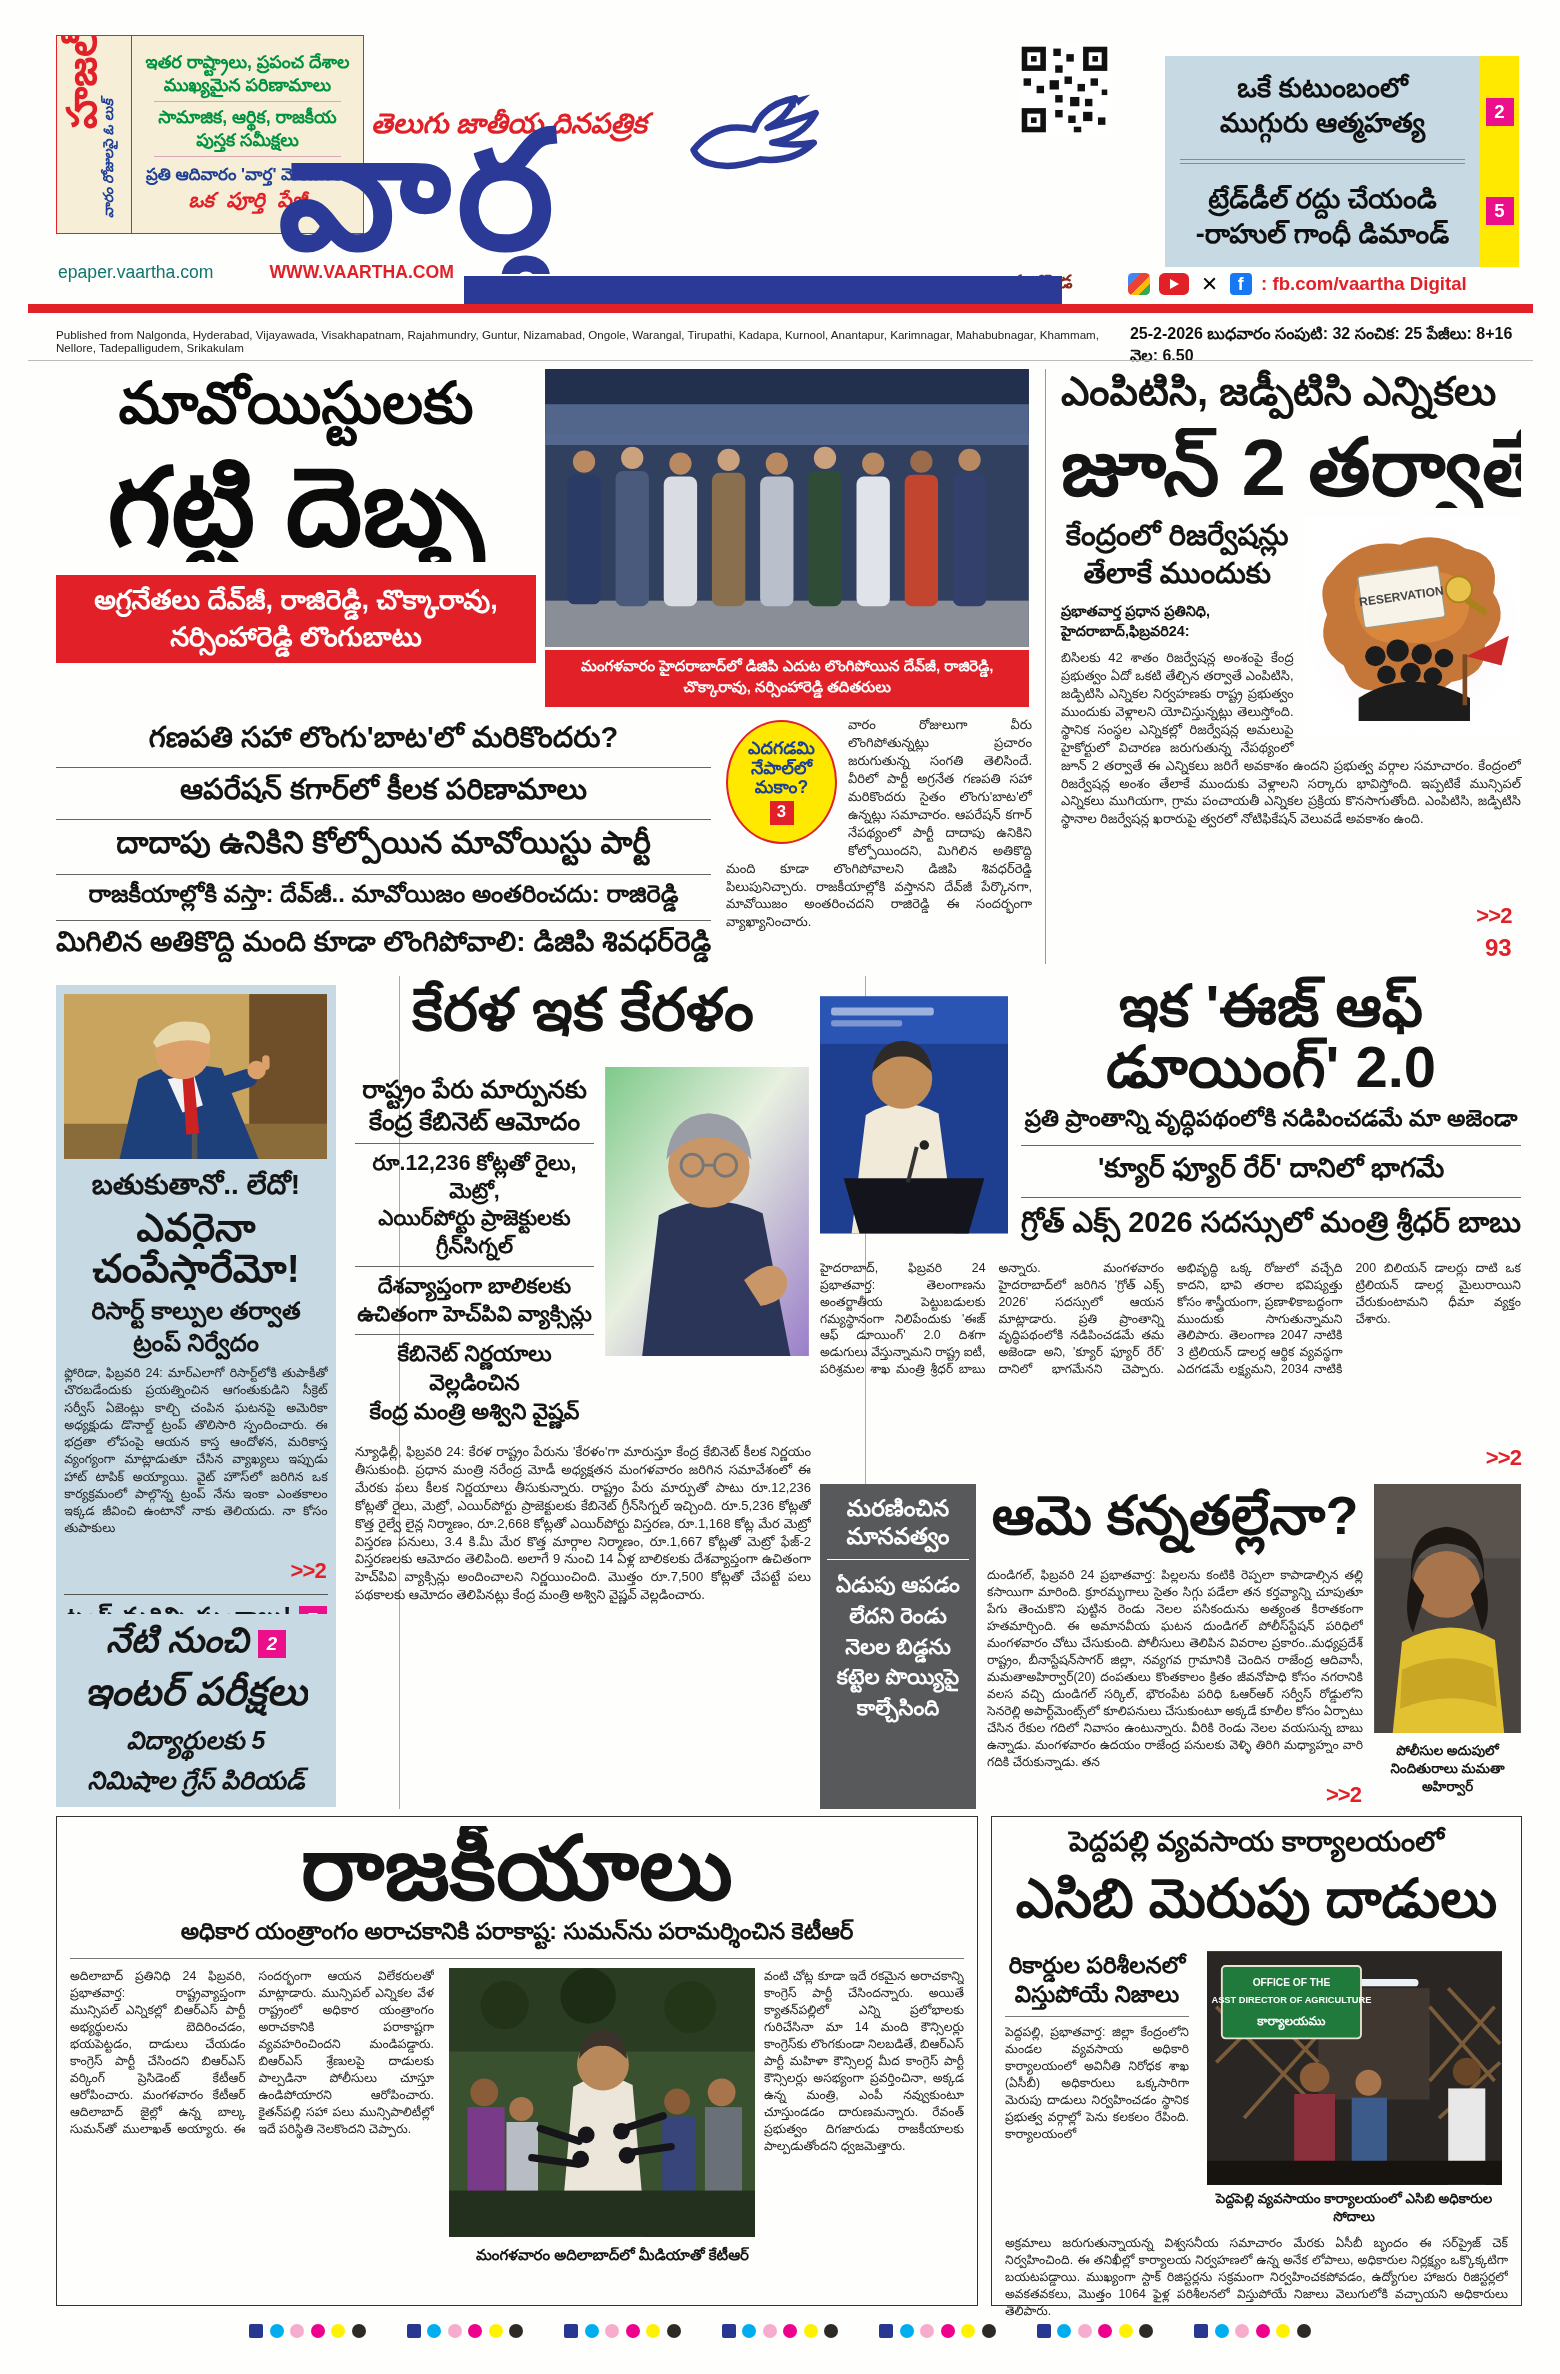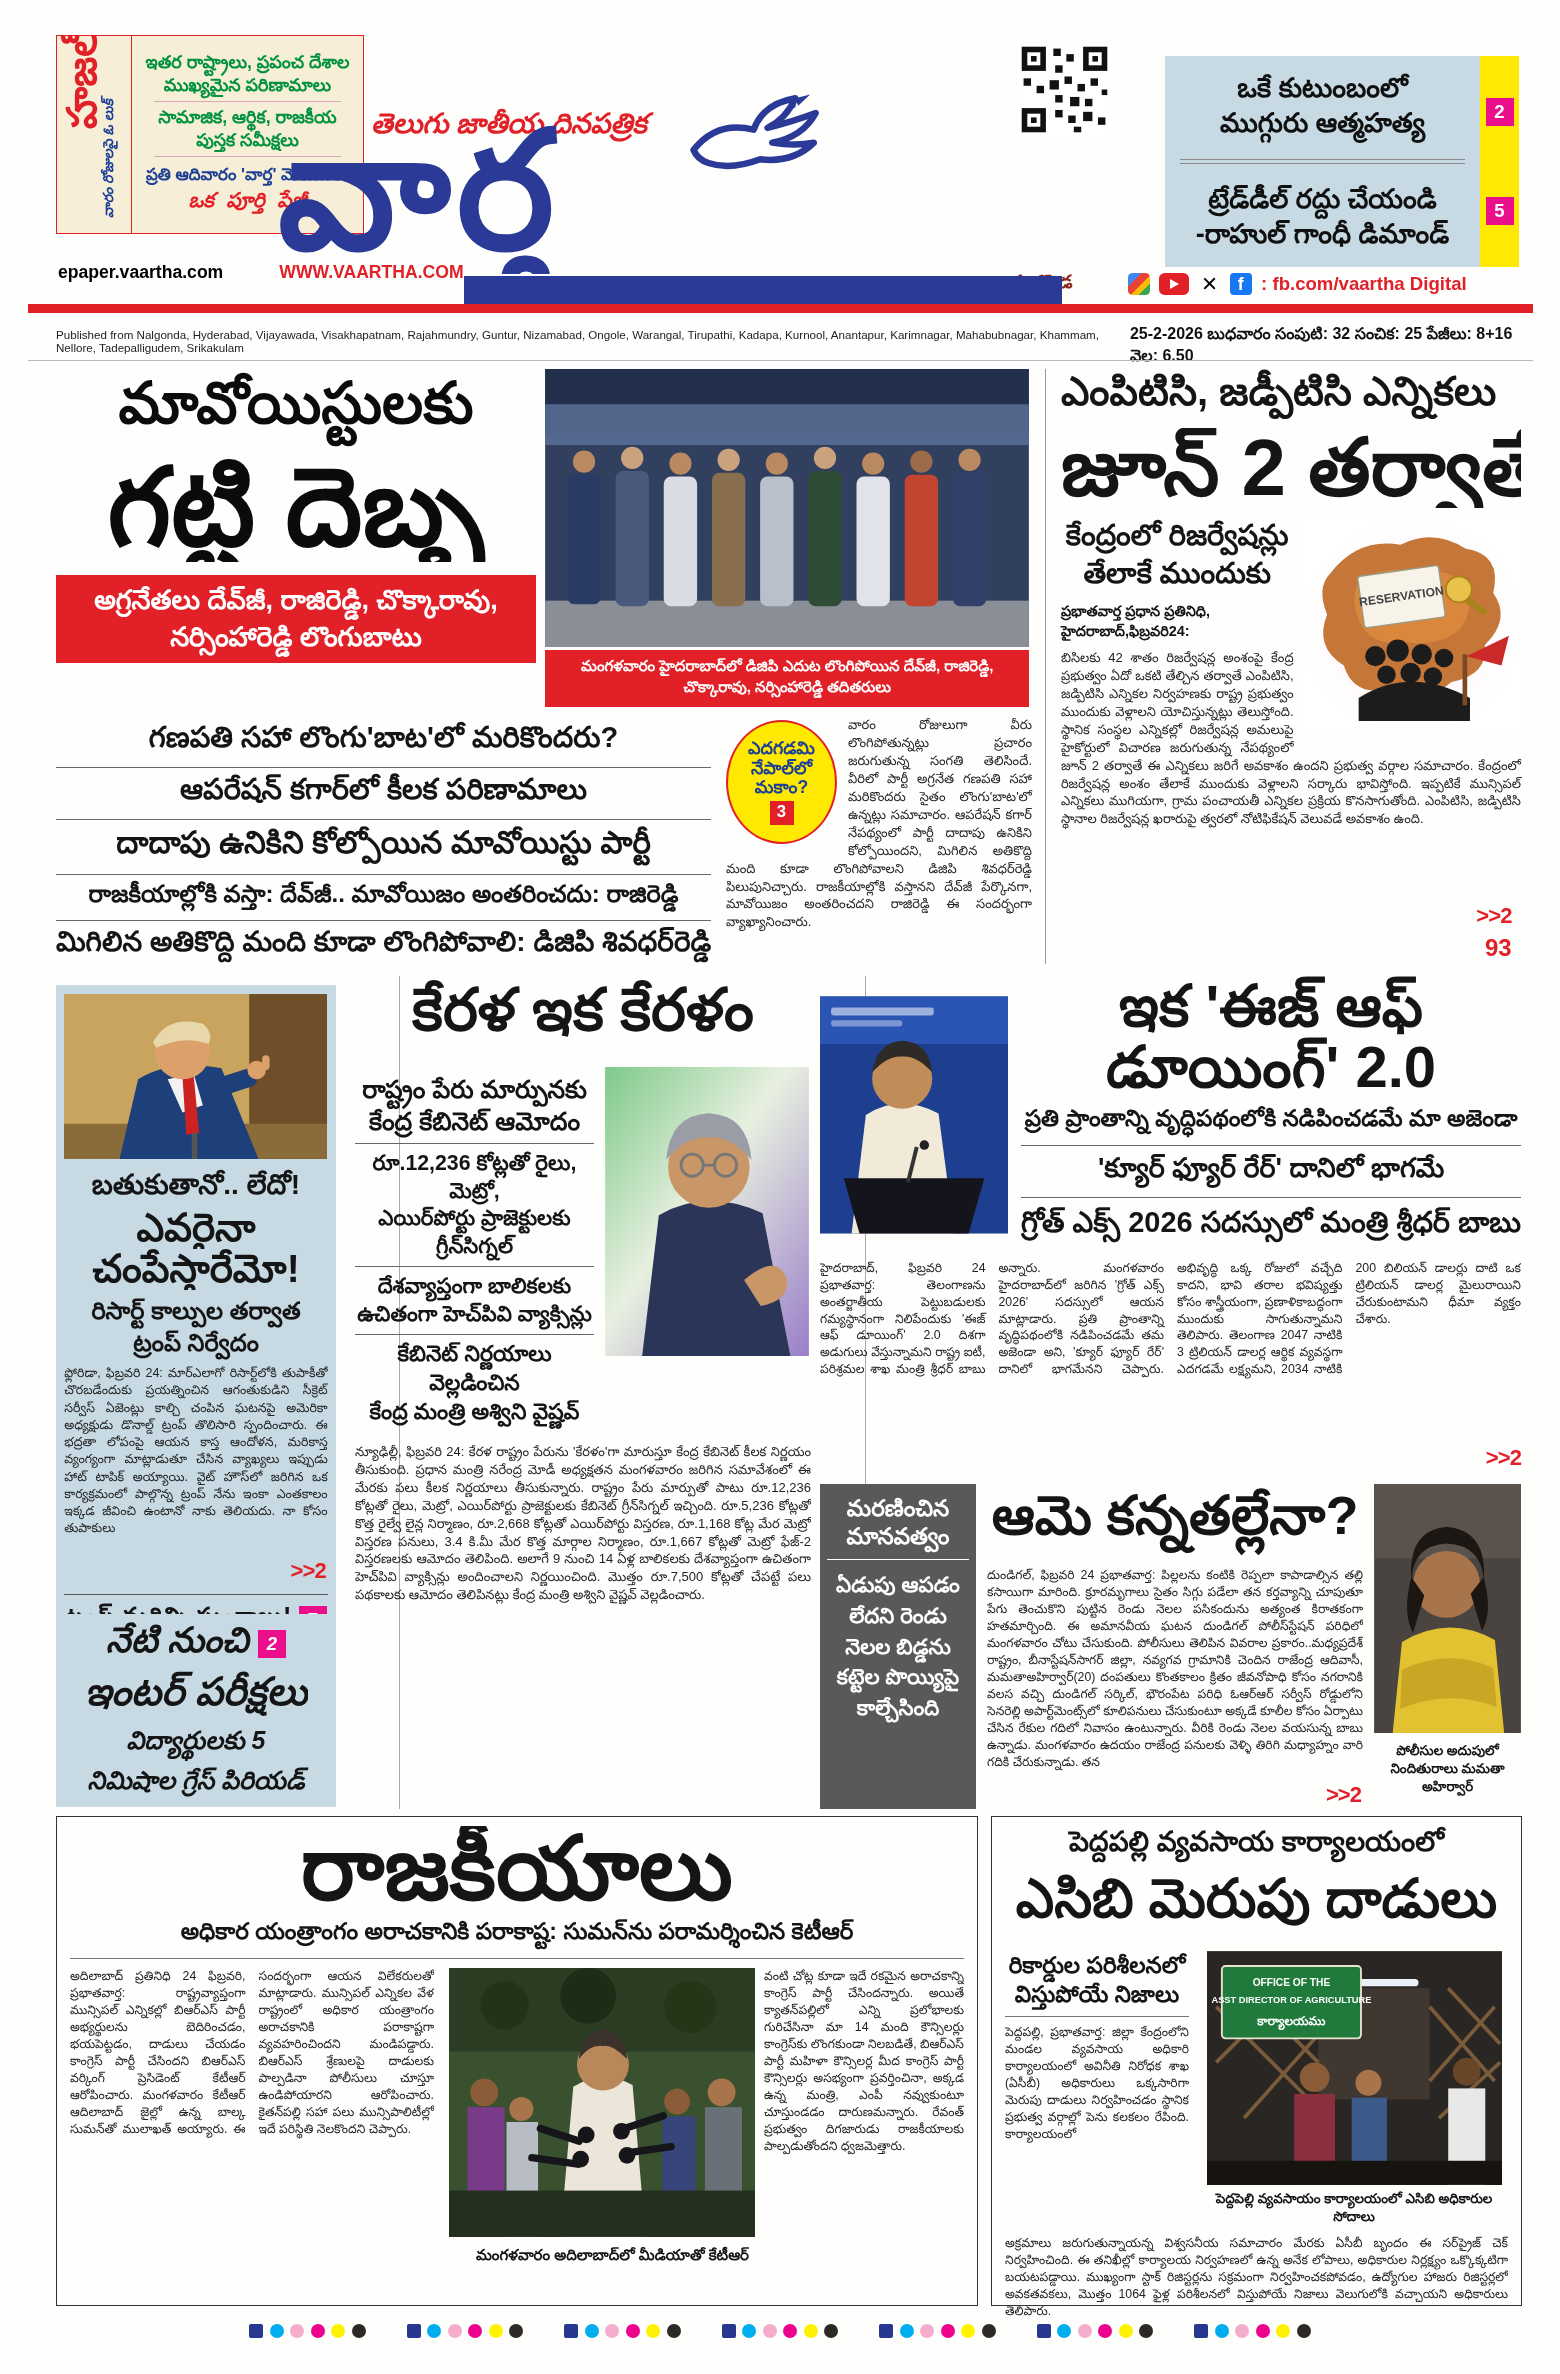--- a/index.html
+++ b/index.html
@@ -18,21 +18,21 @@
   .promo-vtitle{position:absolute;left:1.9px;top:93px;transform:rotate(-90deg);transform-origin:left top;
                 color:#e22028;font-weight:900;font-size:41px;white-space:nowrap;}
   .promo-vsub{position:absolute;left:43px;top:182px;transform:rotate(-90deg);transform-origin:left top;
               color:#1d3f96;font-style:italic;font-weight:bold;font-size:14px;white-space:nowrap;}
   .promo-main{flex:1;display:flex;flex-direction:column;justify-content:center;gap:0.9px;text-align:center;padding:3.7px 5.6px;}
   .promo-main .g{color:#00923f;font-weight:bold;font-size:17.6px;line-height:1.25;}
   .promo-main .b{color:#1d3f96;font-weight:bold;font-size:16.7px;margin-top:3.7px;}
   .promo-main .r{color:#e22028;font-weight:900;font-style:italic;font-size:20.4px;font-family:Liberation Mono, monospace;}
   .promo-div{height:0.9px;background:#d8a7b8;margin:3.7px 16.7px;}
   .epaper-row{left:58px;top:262px;width:445px;display:flex;gap:56px;align-items:baseline;}
-  .epaper{font-weight:bold;font-size:17.6px;color:#000000;}
+  .epaper{font-weight:normal;font-size:17.6px;color:#0f766e;}
   .website{font-weight:bold;font-size:17.6px;color:#e22028;}
   .tagline{left:371px;top:108px;color:#e22028;font-style:italic;font-weight:bold;font-size:28px;}
   .mast-title{left:278px;top:109px;width:668px;color:#2b3a96;font-weight:900;font-size:165px;line-height:1.0;
               letter-spacing:5.6px;z-index:3;}
   .mast-bar-blue{left:464px;top:276px;width:598px;height:33px;background:#2b3a96;z-index:1;}
   .dove{left:675px;top:85px;z-index:4;}
   .qr{left:1018px;top:43px;z-index:4;}
   .tr-box{left:1165px;top:56px;width:354px;height:211px;background:#c7dae3;display:flex;z-index:2;}
   .tr-items{flex:1;display:flex;flex-direction:column;justify-content:space-around;padding:7.4px 9.3px;}
   .tr-item{text-align:center;font-weight:800;font-size:27px;line-height:1.3;color:#101010;}

